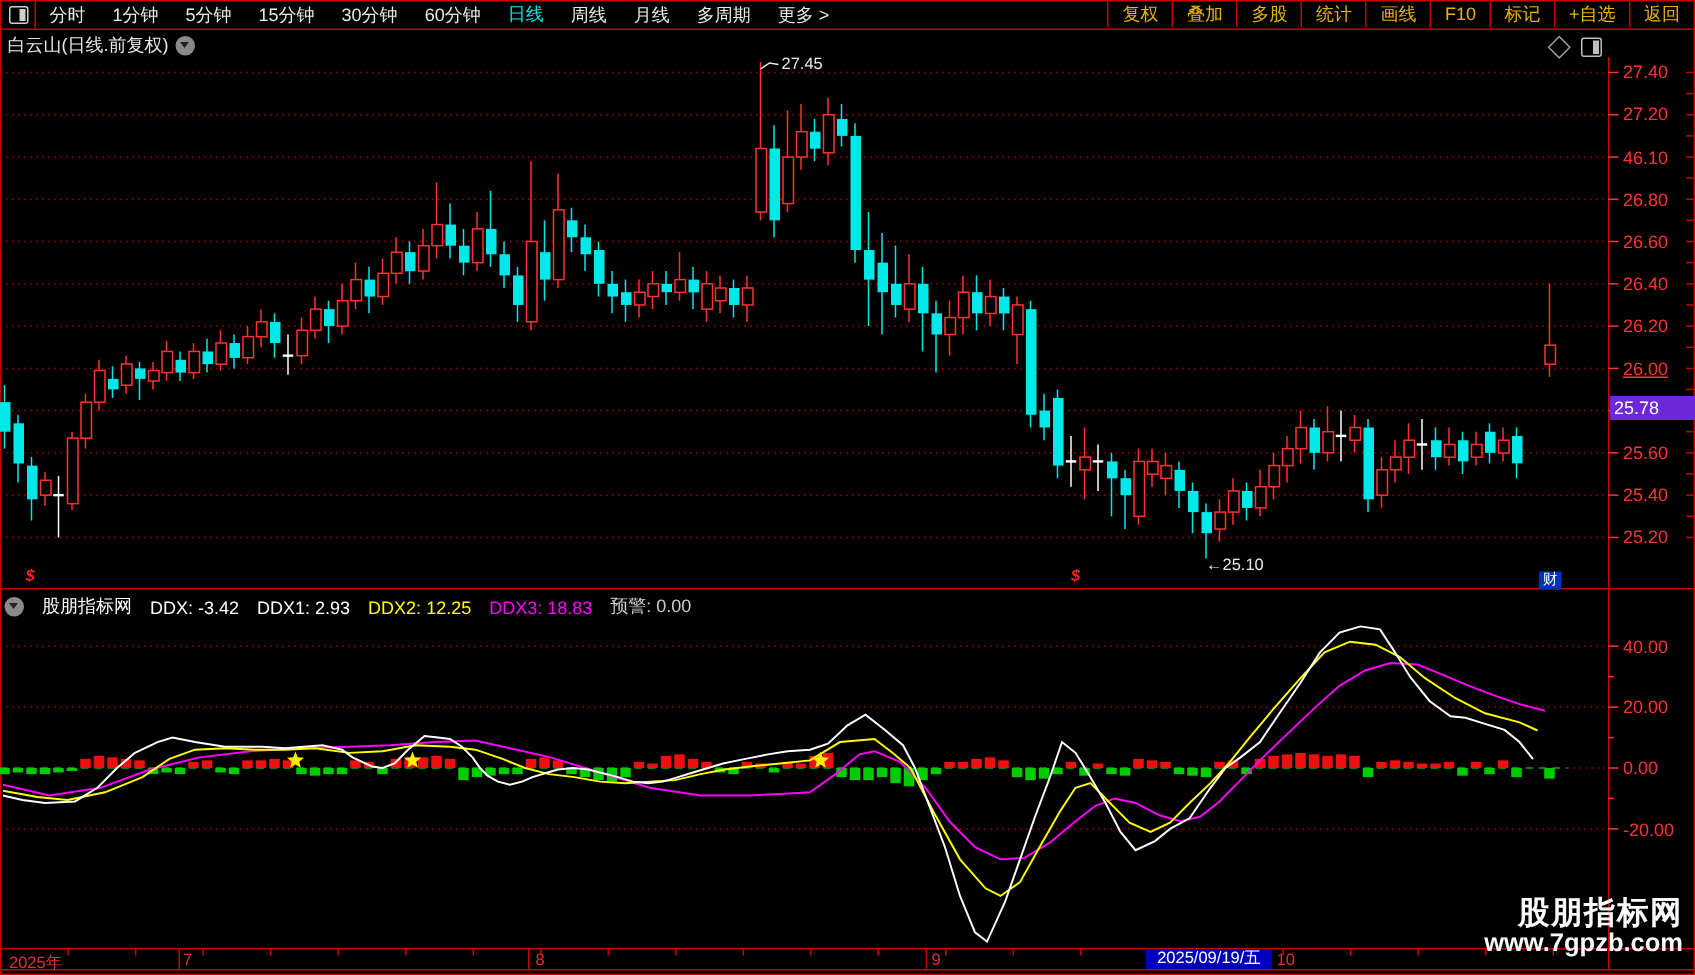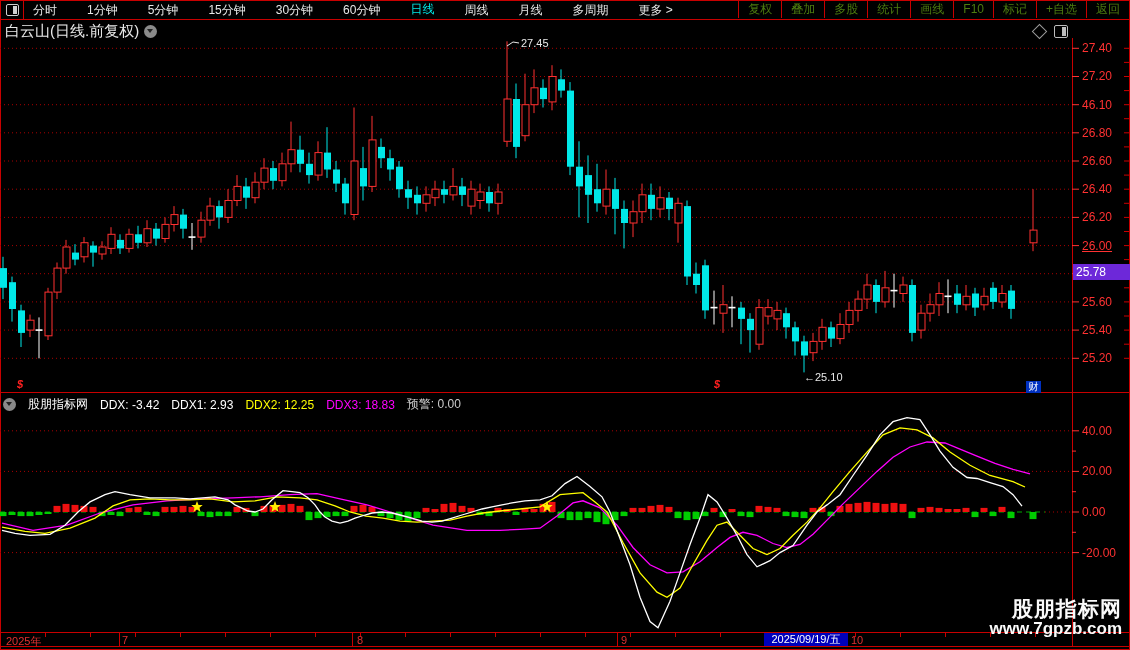--- a/index.html
+++ b/index.html
@@ -6,27 +6,27 @@
   body{width:1130px;height:650px;position:relative;overflow:hidden;
        font-family:"Liberation Sans",sans-serif;-webkit-font-smoothing:none;}
   .abs{position:absolute;}
   
   #topbar{left:0;top:0;width:1128px;height:18px;border:1px solid #c80000;
           display:flex;align-items:center;background:#000;}
   #win-icon{width:22px;height:18px;border-right:1px solid #c80000;display:flex;
             align-items:center;justify-content:center;}
   #win-icon .glyph{width:11px;height:10px;border:1px solid #cfcfcf;border-radius:2px;position:relative;}
   #win-icon .glyph::after{content:"";position:absolute;right:1px;top:1px;bottom:1px;width:4px;background:#cfcfcf;}
-  #menu-left{display:flex;gap:12px;align-items:center;}
+  #menu-left{display:flex;gap:0;align-items:center;}
   .mi{color:#e8e8e8;font-size:12px;padding:0 9px;line-height:18px;white-space:nowrap;cursor:default;}
   .mi.active{color:#00e8e8;font-family:Liberation Mono, monospace;}
   #menu-right{position:absolute;right:1px;top:1px;height:17px;display:flex;}
-  .mr{color:#4d7c0f;font-size:12px;line-height:17px;padding:0 9px;border-left:1px solid #c80000;white-space:nowrap;}
+  .mr{color:#eab308;font-size:12px;line-height:17px;padding:0 9px;border-left:1px solid #c80000;white-space:nowrap;}
   
-  #title-row{left:5px;top:22px;color:#e8e8e8;font-size:15px;display:flex;align-items:center;gap:5px;}
+  #title-row{left:5px;top:22px;color:#e8e8e8;font-size:12px;display:flex;align-items:center;gap:5px;}
   .circle-icon{width:13px;height:13px;border-radius:50%;background:#8a8a8a;display:inline-block;position:relative;}
   .circle-icon::after{content:"";position:absolute;left:3px;top:4px;border-left:3.5px solid transparent;
       border-right:3.5px solid transparent;border-top:4px solid #222;}
   #title-icons{right:62px;top:25px;display:flex;gap:9px;align-items:center;}
   .diamond{width:9px;height:9px;border:1px solid #9a9a9a;transform:rotate(45deg);}
   .sq-icon{width:12px;height:11px;border:1px solid #bdbdbd;border-radius:2px;position:relative;}
   .sq-icon::after{content:"";position:absolute;right:1px;top:1px;bottom:1px;width:4px;background:#bdbdbd;}
   
   .plabel{position:absolute;left:1082px;color:#ff3232;font-size:12px;width:46px;}
   .ilabel{position:absolute;left:1082px;color:#ff3232;font-size:12px;width:52px;}

